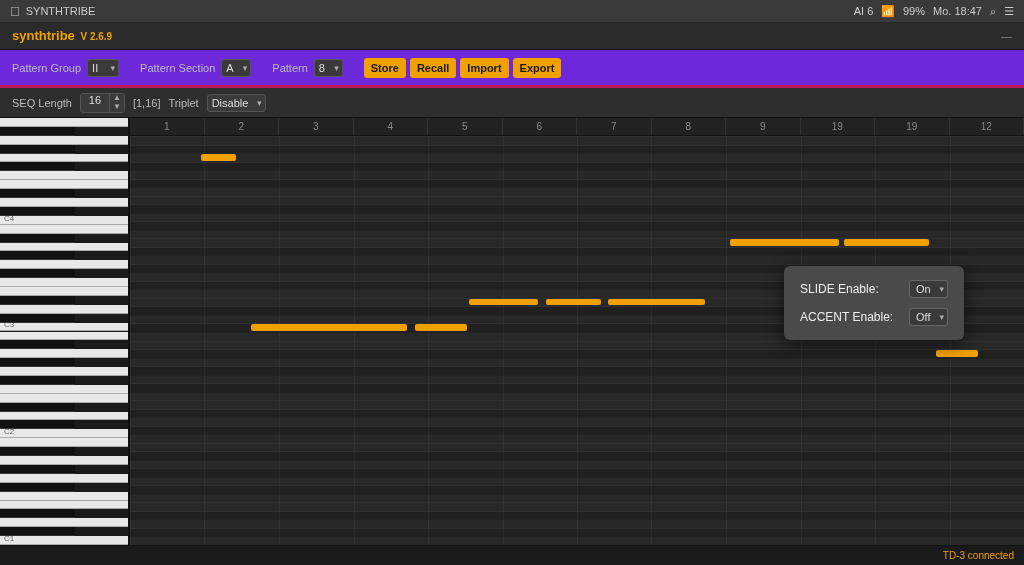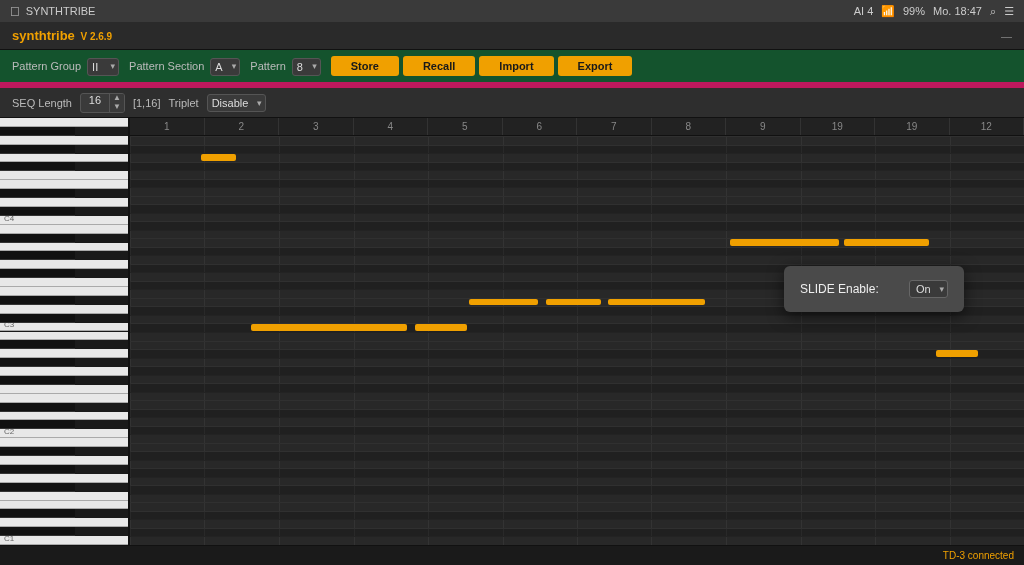--- a/index.html
+++ b/index.html
@@ -37,26 +37,26 @@
       border-bottom: 1px solid #111;
     }
     .app-title { font-size: 13px; color: #ccc; }
     .app-title span { color: #f0a000; font-weight: bold; }
     .app-version { color: #888; margin-left: 2px; font-size: 10px; }
     .close-btn { margin-left: auto; color: #888; font-size: 11px; cursor: pointer; }
 
     
     .toolbar {
       height: 38px;
-      background: #14532d;
+      background: #6d28d9;
       display: flex;
       align-items: center;
       padding: 0 12px;
-      gap: 10px;
-      border-bottom: 6px solid #be185d;
+      gap: 21px;
+      border-bottom: 3px solid #be185d;
     }
     .toolbar-group { display: flex; align-items: center; gap: 6px; }
     .toolbar-label { font-size: 11px; color: #bbb; white-space: nowrap; }
     .toolbar-select {
       background: #3a3a3a;
       border: 1px solid #555;
       color: #ddd;
       font-size: 11px;
       padding: 2px 4px;
       border-radius: 3px;
@@ -79,21 +79,21 @@
       font-size: 9px;
       color: #aaa;
       pointer-events: none;
     }
     .btn-yellow {
       background: #f0a000;
       border: none;
       color: #1a1a1a;
       font-size: 11px;
       font-weight: bold;
-      padding: 4px 20px;
+      padding: 4px 7px;
       border-radius: 3px;
       cursor: pointer;
     }
     .btn-group { display: flex; gap: 4px; }
     .toolbar-spacer { flex: 1; }
     .toolbar-right { display: flex; align-items: center; gap: 4px; }
 
     
     .seq-row {
       height: 30px;
@@ -246,21 +246,21 @@
   </style>
 </head>
 <body>
 
 <div class="titlebar">
   <div class="titlebar-left">
     <span class="apple-icon"></span>
     <span>SYNTHTRIBE</span>
   </div>
   <div class="titlebar-right">
-    <span>AI 4</span>
+    <span>AI 6</span>
     <span>📶</span>
     <span>99%</span>
     <span>Mo. 18:47</span>
     <span>⌕</span>
     <span>☰</span>
   </div>
 </div>
 
 <div class="app-header">
   <span class="app-title">
@@ -497,20 +497,29 @@
       <div class="popup" style="right: 60px; top: 130px;">
         <div class="popup-row">
           <span>SLIDE Enable:</span>
           <div class="popup-select-wrap">
             <select class="popup-select">
               <option selected="">On</option>
               <option>Off</option>
             </select>
           </div>
         </div>
+        <div class="popup-row">
+          <span>ACCENT Enable:</span>
+          <div class="popup-select-wrap">
+            <select class="popup-select">
+              <option>On</option>
+              <option selected="">Off</option>
+            </select>
+          </div>
+        </div>
       </div>
     <div style="position: absolute; top: 18.0417px; left: 7.91667%; width: 3.91667%; height: 6.52083px; background: rgb(240, 160, 0); border-radius: 2px; z-index: 5;"></div>
         <div style="position: absolute; top: 103.25px; left: 67.0833%; width: 12.25%; height: 6.52083px; background: rgb(240, 160, 0); border-radius: 2px; z-index: 5;"></div>
         <div style="position: absolute; top: 103.25px; left: 79.8333%; width: 9.5%; height: 6.52083px; background: rgb(240, 160, 0); border-radius: 2px; z-index: 5;"></div>
         <div style="position: absolute; top: 162.896px; left: 37.9167%; width: 7.75%; height: 6.52083px; background: rgb(240, 160, 0); border-radius: 2px; z-index: 5;"></div>
         <div style="position: absolute; top: 162.896px; left: 46.5%; width: 6.16667%; height: 6.52083px; background: rgb(240, 160, 0); border-radius: 2px; z-index: 5;"></div>
         <div style="position: absolute; top: 162.896px; left: 53.5%; width: 10.8333%; height: 6.52083px; background: rgb(240, 160, 0); border-radius: 2px; z-index: 5;"></div>
         <div style="position: absolute; top: 188.458px; left: 13.5%; width: 17.5%; height: 6.52083px; background: rgb(240, 160, 0); border-radius: 2px; z-index: 5;"></div>
         <div style="position: absolute; top: 188.458px; left: 31.8333%; width: 5.83333%; height: 6.52083px; background: rgb(240, 160, 0); border-radius: 2px; z-index: 5;"></div>
         <div style="position: absolute; top: 214.021px; left: 90.1667%; width: 4.66667%; height: 6.52083px; background: rgb(240, 160, 0); border-radius: 2px; z-index: 5;"></div>

